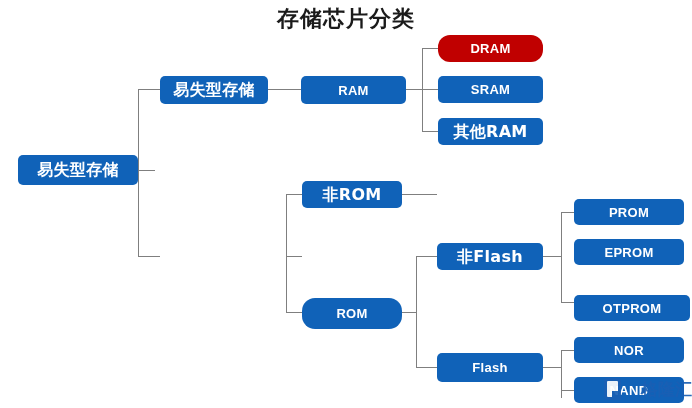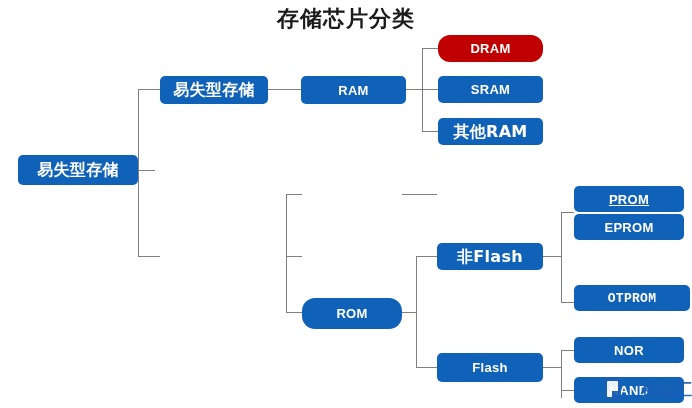--- a/index.html
+++ b/index.html
@@ -146,34 +146,35 @@
 
 
   <div class="node" style="left:301px; top:76px; width:105px; height:28px;">RAM</div>
 
   <div class="node red" style="left:438px; top:35px; width:105px; height:27px;">DRAM</div>
 
   <div class="node cjk" style="left:438px; top:118px; width:105px; height:27px;">其他RAM</div>
 
   <div class="node" style="left:438px; top:76px; width:105px; height:27px;">SRAM</div>
 
+  <div class="node cjk" style="left:302px; top:181px; width:100px; height:27px;">非ROM</div>
 
   <div class="node" style="left:302px; top:298px; width:100px; height:31px;border-radius:13px;">ROM</div>
 
 
   <div class="node cjk" style="left:437px; top:243px; width:106px; height:27px;">非Flash</div>
 
   <div class="node" style="left:437px; top:353px; width:106px; height:29px;text-align:right;">Flash</div>
 
-  <div class="node" style="left:574px; top:186px; width:110px; height:26px;text-decoration:underline;">PROM</div>
+  <div class="node" style="left:574px; top:199px; width:110px; height:26px;">PROM</div>
 
-  <div class="node" style="left:574px; top:214px; width:110px; height:26px;">EPROM</div>
+  <div class="node" style="left:574px; top:239px; width:110px; height:26px;">EPROM</div>
 
 
-  <div class="node" style="left:574px; top:285px; width:116px; height:26px;font-family:Liberation Mono, monospace;">OTPROM</div>
+  <div class="node" style="left:574px; top:295px; width:116px; height:26px;">OTPROM</div>
 
   <div class="node" style="left:574px; top:337px; width:110px; height:26px;">NOR</div>
 
   <div class="node" style="left:574px; top:377px; width:110px; height:26px;">NAND</div>
 
   <div id="watermark">
     <div id="wm-mark"></div>
     <div id="wm-text">格隆汇</div>
   </div>
 

